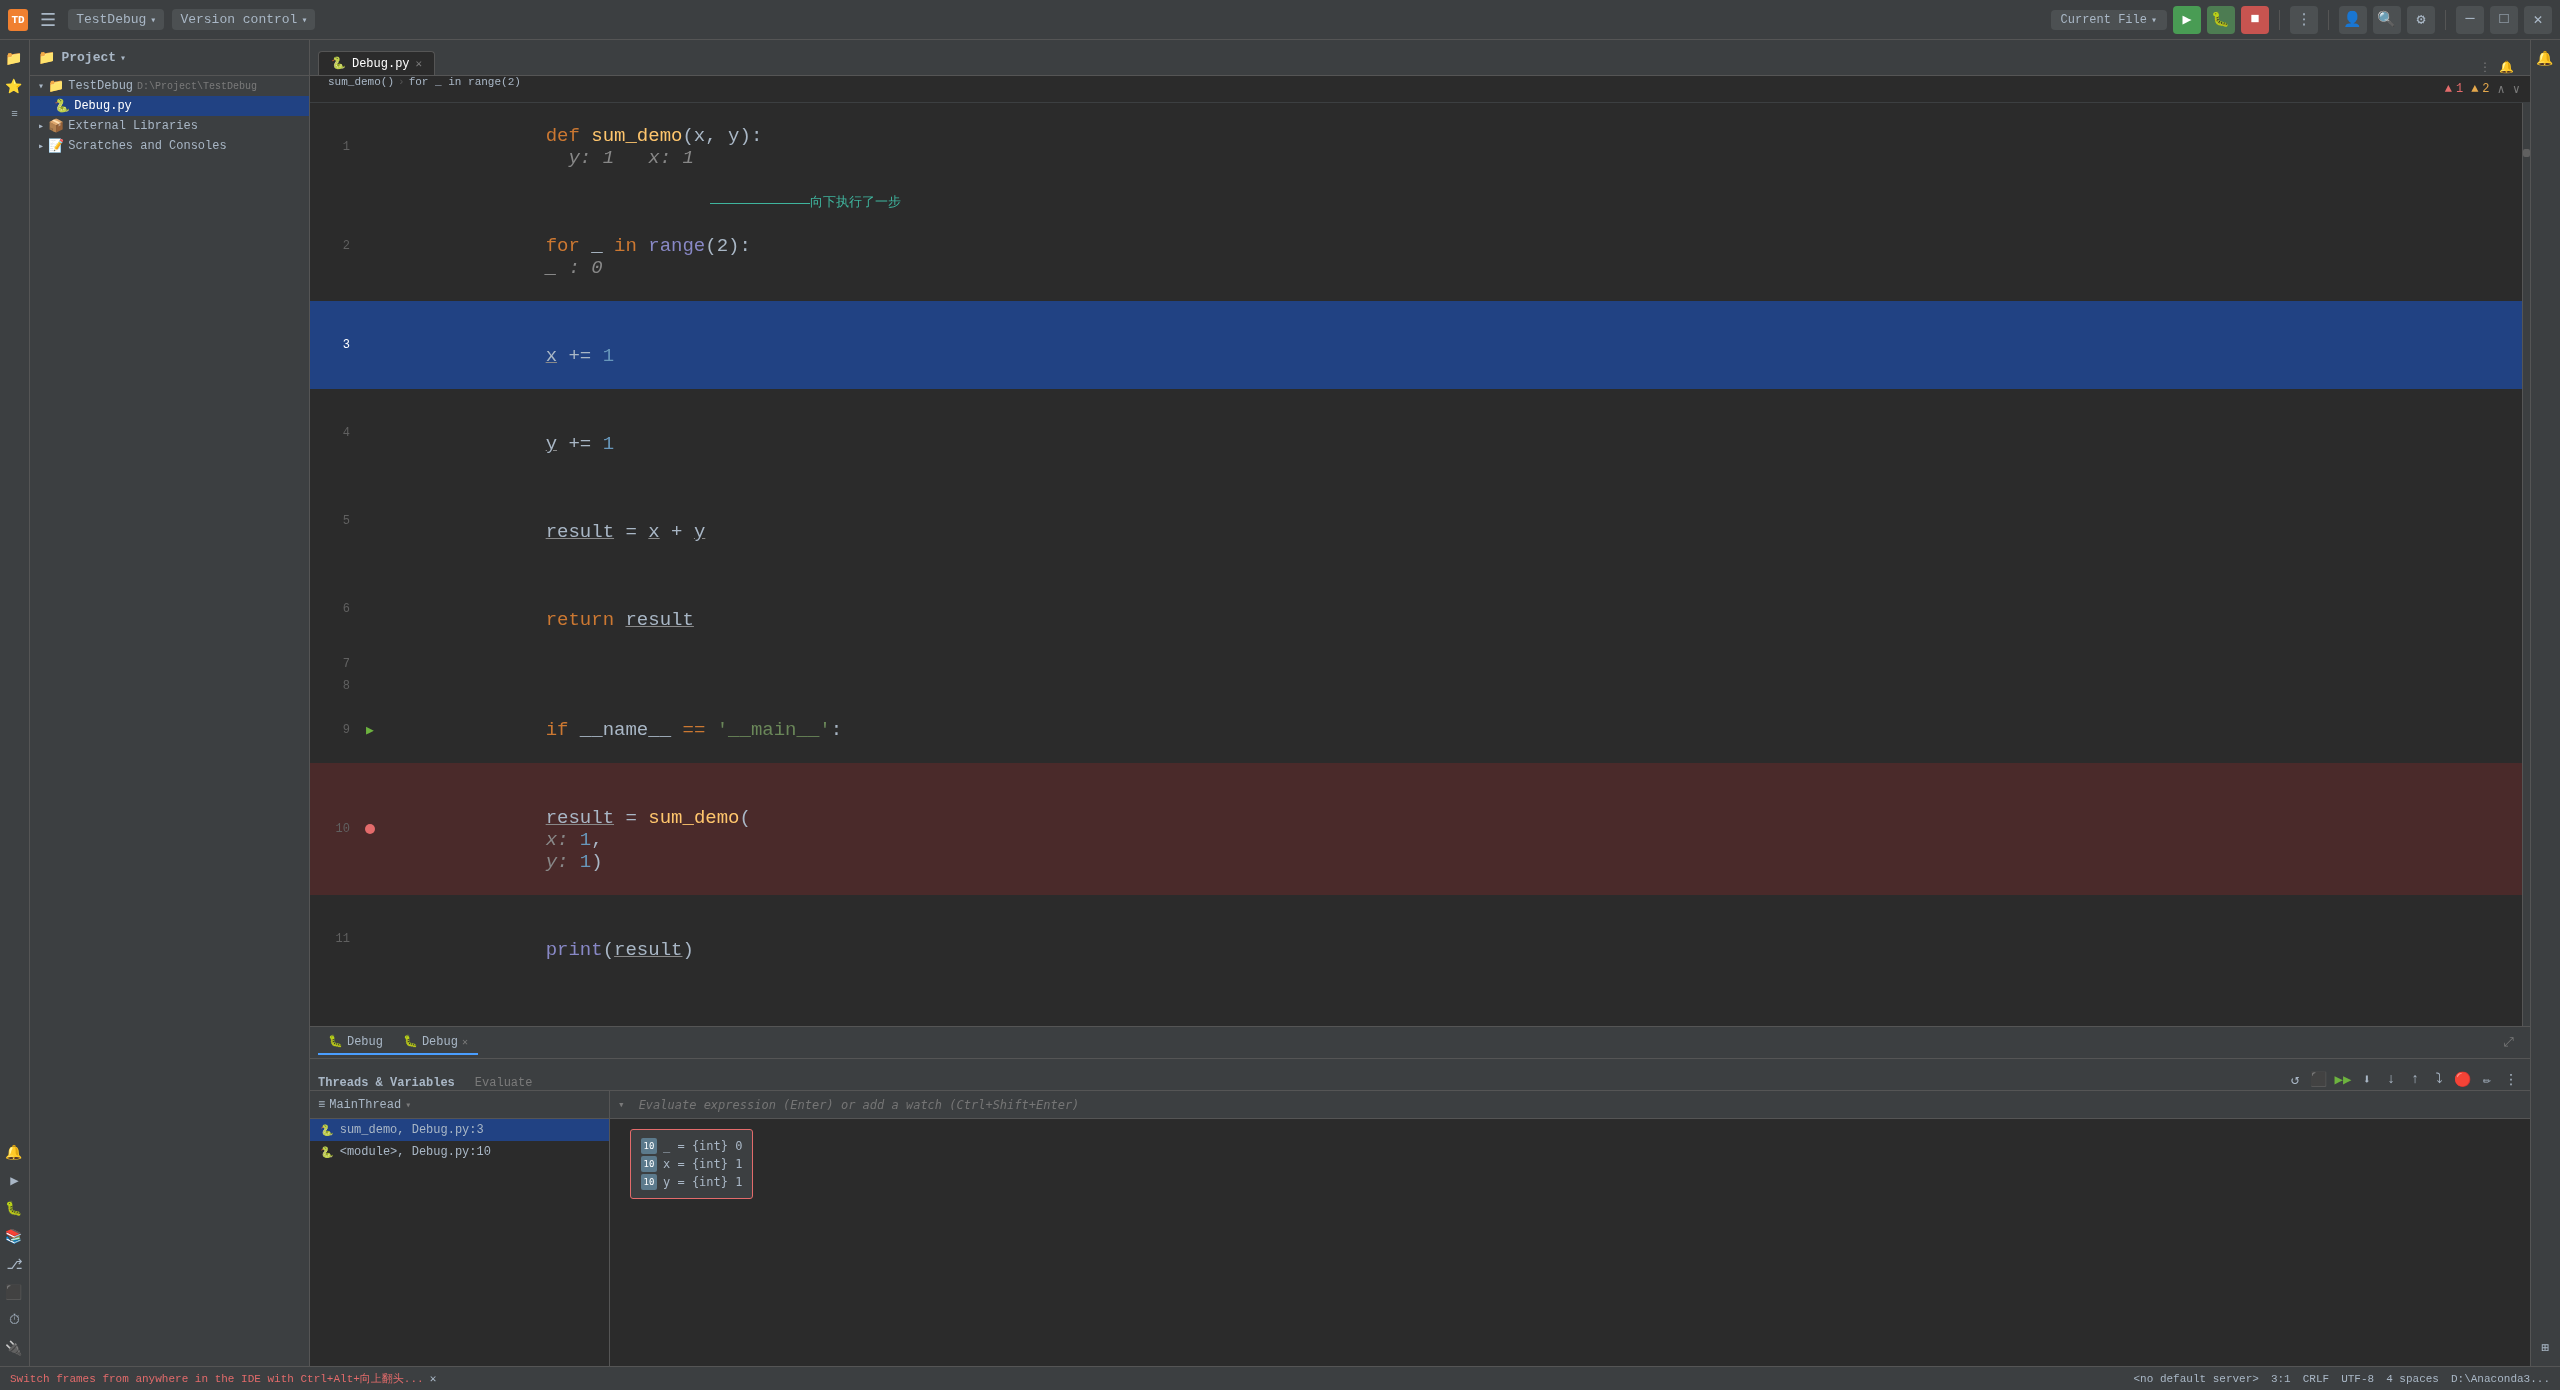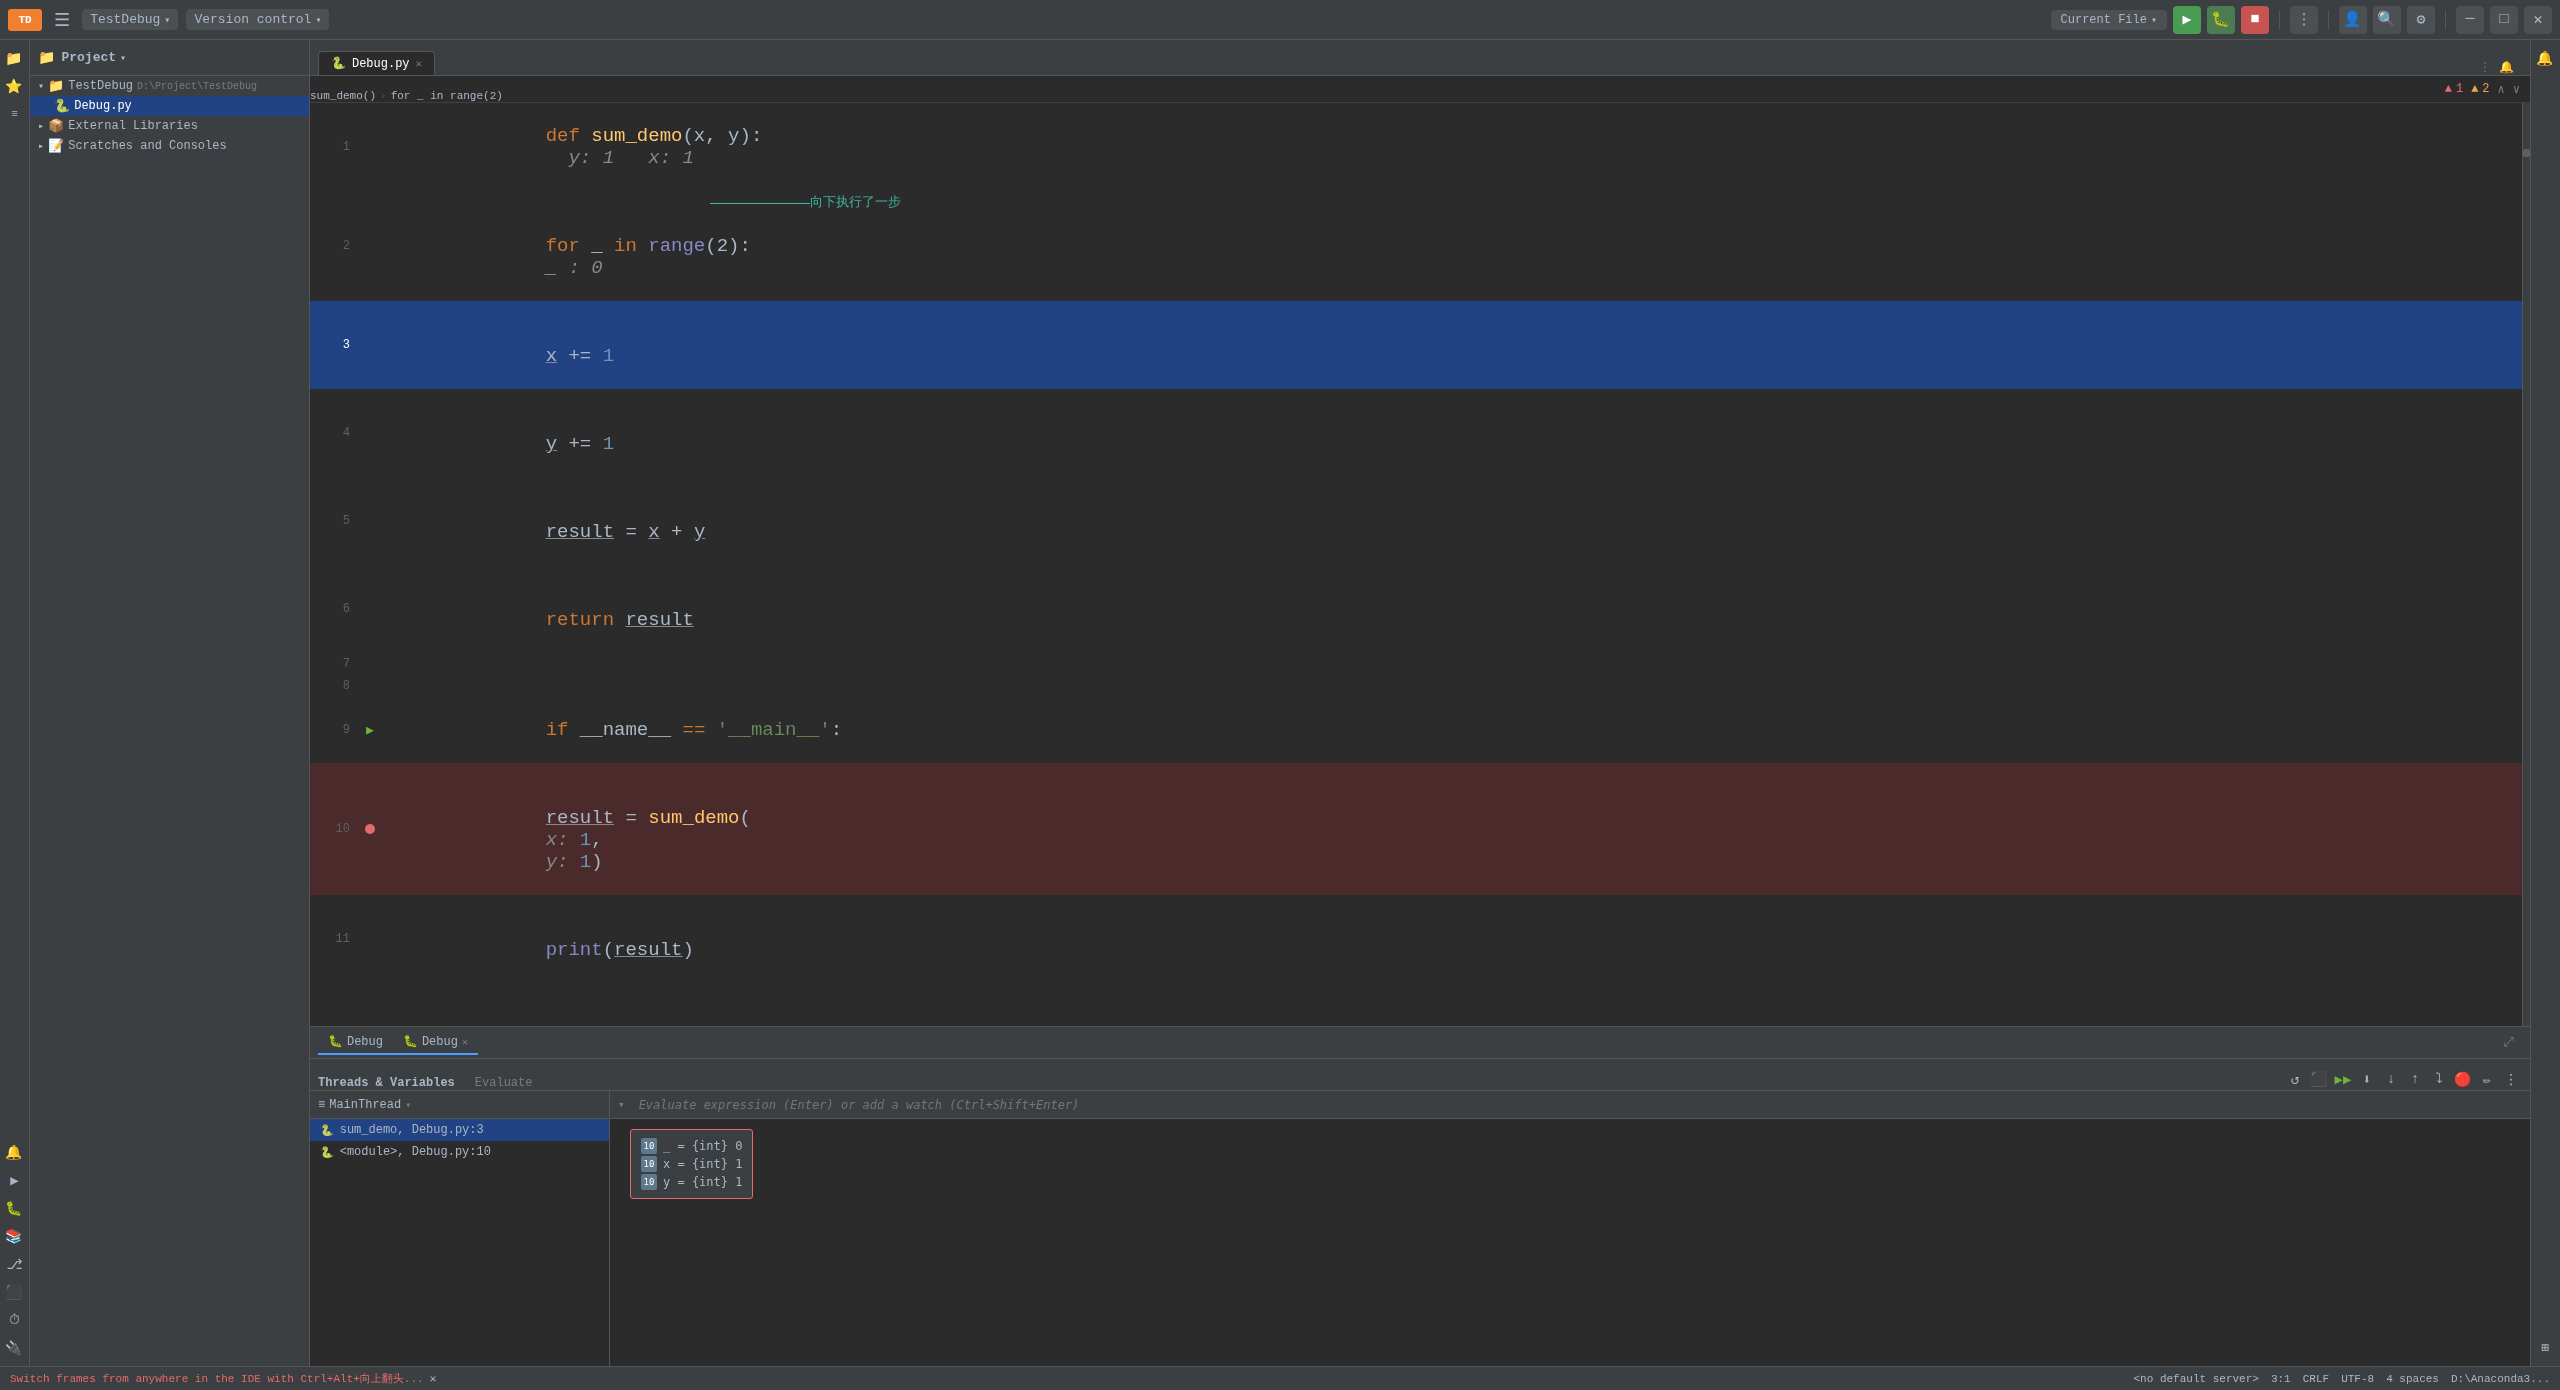--- a/index.html
+++ b/index.html
@@ -24,21 +24,21 @@
       padding: 0 8px;
       border-bottom: 1px solid #555;
       flex-shrink: 0;
     }
     .toolbar-left {
       display: flex;
       align-items: center;
       gap: 8px;
     }
     .toolbar-logo {
-      width: 34px;
+      width: 20px;
       height: 22px;
       background: #f08030;
       border-radius: 3px;
       display: flex; align-items: center; justify-content: center;
       font-size: 11px; color: #fff; font-weight: bold;
     }
     .toolbar-menu-btn {
       color: #a9b7c6;
       font-size: 18px;
       cursor: pointer;
@@ -210,22 +210,22 @@
       color: #7a7a7a;
       cursor: pointer;
     }
     .tab-icon { font-size: 12px; }
 
     
     .breadcrumb-bar {
       height: 26px;
       background: #2b2b2b;
       display: flex;
-      align-items: flex-end;
-      padding: 0 0;
+      align-items: flex-start;
+      padding: 0 18px;
       font-size: 11px;
       color: #7a7a7a;
       border-bottom: 1px solid #3c3f41;
       flex-shrink: 0;
       gap: 4px;
     }
     .breadcrumb-sep { color: #555; }
     .error-indicator {
       display: flex;
       align-items: center;

